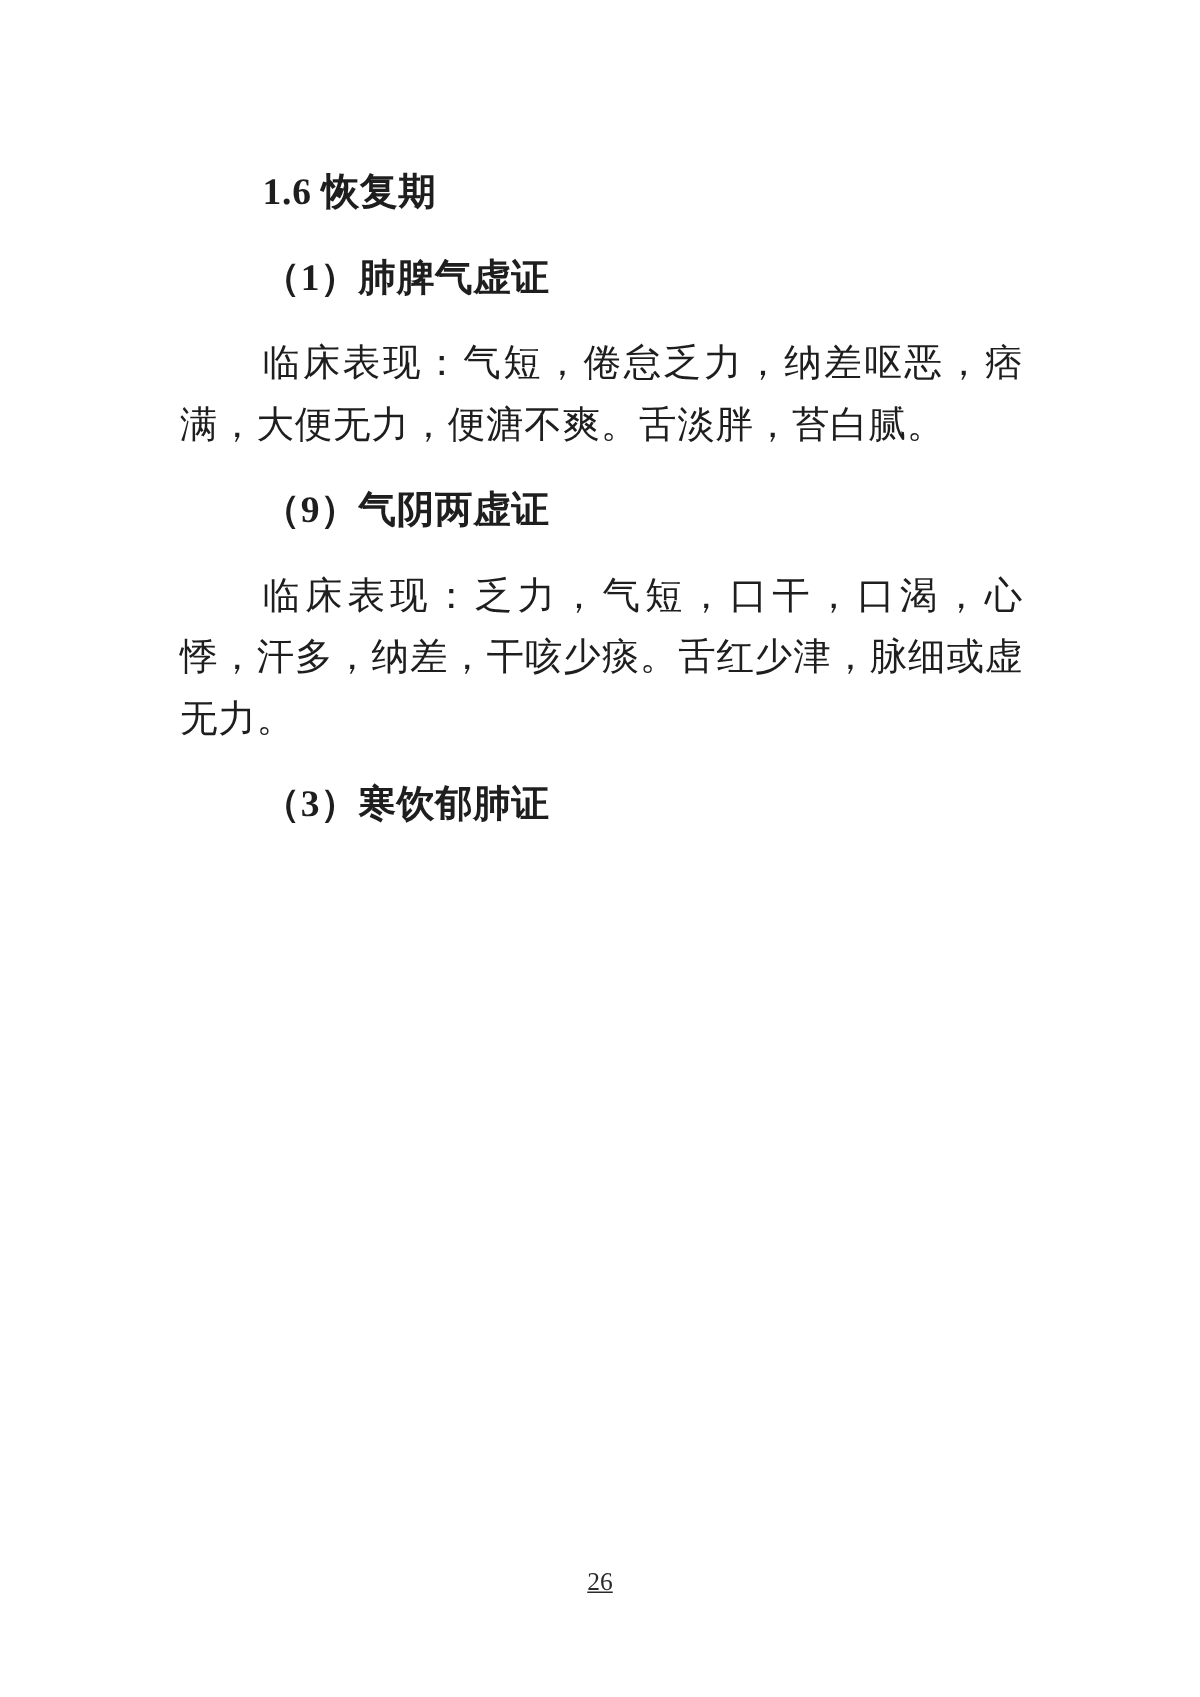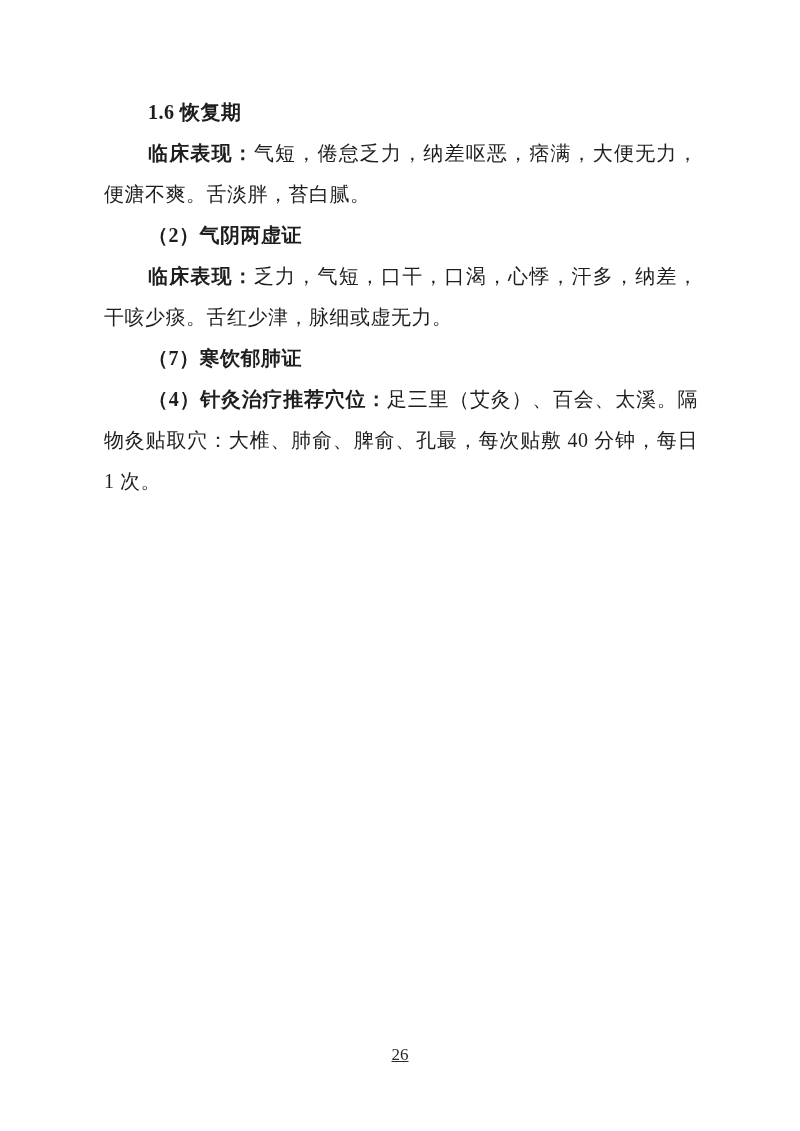--- a/index.html
+++ b/index.html
@@ -16,55 +16,55 @@
     font-family: "Liberation Serif", "DejaVu Serif", serif;
     color: #1e1e1e;
   }
   .text-block {
     position: absolute;
     left: 104px;
     top: 92px;
     width: 594px;
   }
   .text-block p {
-    margin: 0;
+    margin: 16px;
     padding: 0;
-    font-size: 20px;
+    font-size: 25px;
     line-height: 41px;
     text-align: justify;
     text-justify: inter-character;
     text-indent: 2.2em;
     letter-spacing: 0.5px;
   }
   .text-block p.heading {
     font-weight: 700;
     text-align: left;
   }
   .text-block p b {
-    font-weight: 700;
+    font-weight: 400;
   }
   .page-number {
     position: absolute;
     left: 0;
     width: 800px;
     top: 1044px;
     text-align: center;
     font-size: 17px;
     line-height: 22px;
     color: #2a2a2a;
     text-decoration: underline;
   }
 </style>
 </head>
 <body>
 
 <div class="page">
   <div class="text-block" id="body-container">
     <p class="heading">1.6 恢复期</p>
 
+  <p class="heading"><span>（1）肺脾气虚证</span></p>
       <p class="para"><b>临床表现：</b><span>气短，倦怠乏力，纳差呕恶，痞满，大便无力，便溏不爽。舌淡胖，苔白腻。</span></p>
-      <p class="heading"><span>（2）气阴两虚证</span></p>
+      <p class="heading"><span>（9）气阴两虚证</span></p>
       <p class="para"><b>临床表现：</b><span>乏力，气短，口干，口渴，心悸，汗多，纳差，干咳少痰。舌红少津，脉细或虚无力。</span></p>
-      <p class="heading"><span>（7）寒饮郁肺证</span></p>
-      <p class="para"><b>（4）针灸治疗推荐穴位：</b><span>足三里（艾灸）、百会、太溪。隔物灸贴取穴：大椎、肺俞、脾俞、孔最，每次贴敷 40 分钟，每日 1 次。</span></p>
+      <p class="heading"><span>（3）寒饮郁肺证</span></p>
     </div>
   <div class="page-number">26</div>
 </div>
 
 </body></html>

